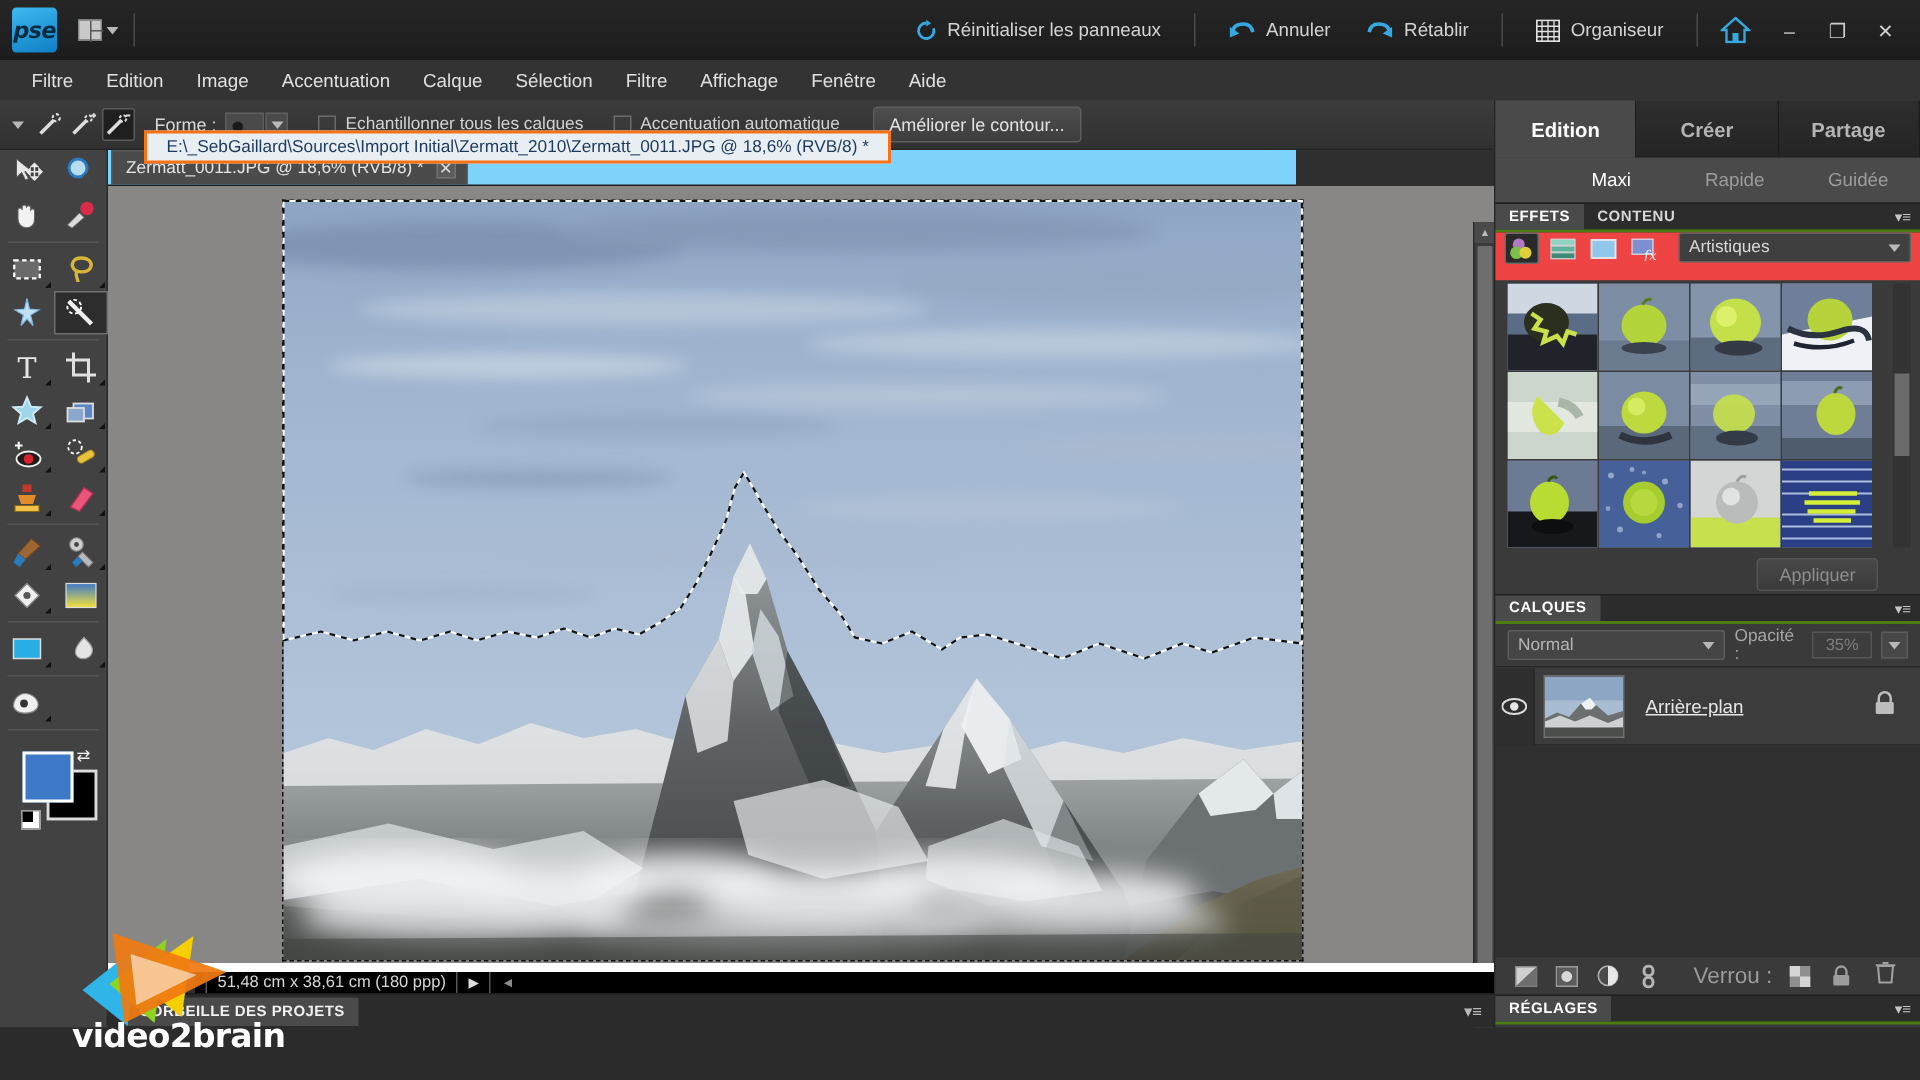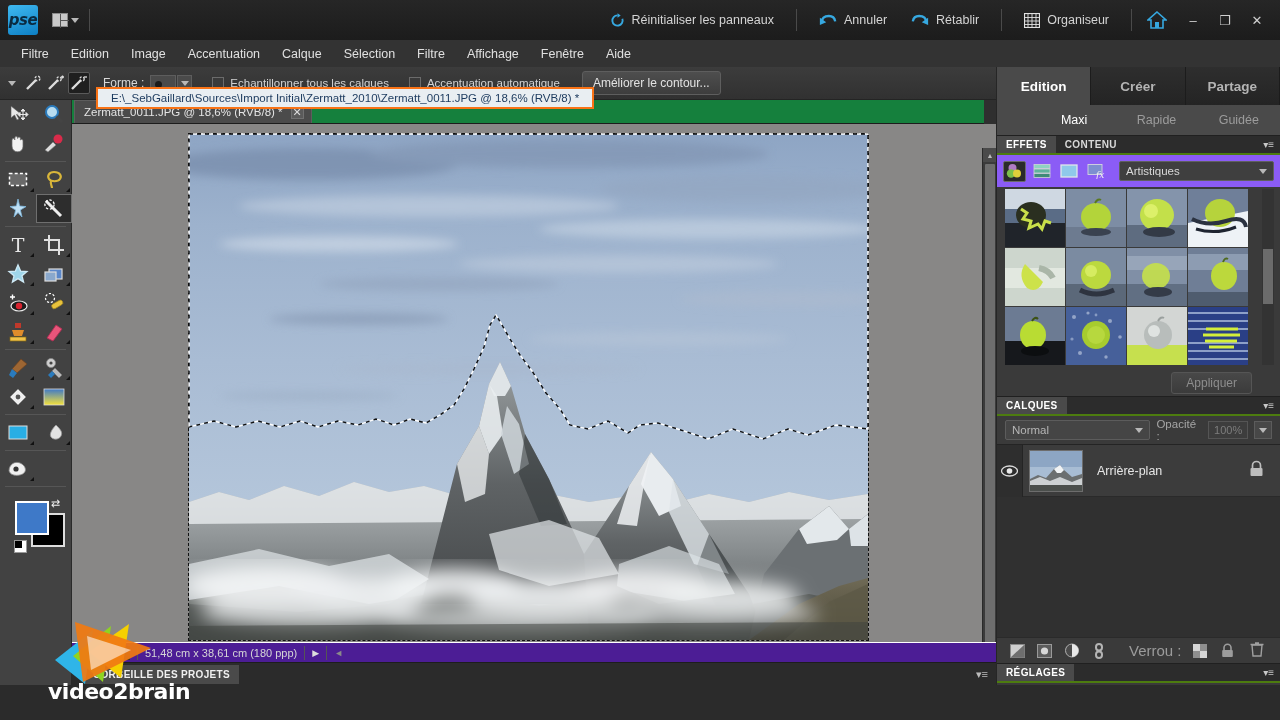--- a/index.html
+++ b/index.html
@@ -77,40 +77,40 @@
   .sw-fore { position:absolute; left:15px; top:8px; width:34px;height:34px;
              background:#3e79c8; border:2px solid #fff; }
   .sw-small { position:absolute; left:14px; top:47px; width:13px;height:13px;
               background:#fff; border:1px solid #999; }
   .sw-small:after{content:"";position:absolute;left:0;top:0;width:7px;height:7px;background:#000;}
   .sw-swap { position:absolute; left:51px; top:4px; color:#eee; font-size:11px; }
 
   
   .docarea { position:absolute; left:72px; top:100px; width:924px; height:585px;
              background:#2f2f2f; }
-  .tabstrip { position:absolute; left:0; top:0; width:912px; height:24px;
-              background:#15803d; border-bottom:1px solid #1c1c1c; display:flex; align-items:center;}
+  .tabstrip { position:absolute; left:0; top:0; width:792px; height:24px;
+              background:#7dd3fc; border-bottom:1px solid #1c1c1c; display:flex; align-items:center;}
   .doctab { height:23px; background:#4b4b4b; border:1px solid #5d5d5d; border-bottom:none;
             display:flex; align-items:center; gap:8px; padding:0 7px 0 9px;
             color:#e4e4e4; font-size:11.5px; margin-left:2px; }
   .tabx { width:13px;height:13px; display:flex;align-items:center;justify-content:center;
           color:#ddd; font-size:11px; background:#5a5a5a; border:1px solid #707070;}
   .canvas-wrap { position:absolute; left:0; top:24px; width:924px; height:538px; background:#888786; }
   .photo { position:absolute; left:117px; top:10px; width:679px; height:506px;
            outline:1px dashed #111; }
   .selection { position:absolute; left:116px; top:9px; width:681px; height:508px;
                pointer-events:none; }
   .v-scroll { position:absolute; right:0; top:24px; width:14px; height:538px; background:#3b3b3b;
               border-left:1px solid #2a2a2a;}
   .v-thumb { position:absolute; left:2px; top:16px; width:10px; height:505px; background:#6e6e6e; border-radius:1px;}
   .sb-arrow { width:14px;height:14px;background:#4a4a4a;display:flex;align-items:center;
               justify-content:center;color:#bbb;font-size:7px;}
   .statusbar { position:absolute; left:0; bottom:23px; width:924px; height:20px;
-               background:#4c1d95; display:flex; align-items:center;
-               color:#d6d6d6; font-size:11px; border-top:1px solid #ffffff;}
+               background:#000000; display:flex; align-items:center;
+               color:#d6d6d6; font-size:11px; border-top:6px solid #ffffff;}
   .zoomfield { width:46px; text-align:center; padding:1px 0; background:#2e2e2e; margin-left:12px;}
   .st-sep { width:1px;height:14px;background:#555; margin:0 7px; }
   .binbar { position:absolute; left:0; bottom:0; width:924px; height:23px;
             background:#2b2b2b; border-top:1px solid #1d1d1d; display:flex; align-items:center; }
   .bin-tab { background:#4a4a4a; color:#f0f0f0; font-size:10px; font-weight:bold;
              padding:4px 9px; margin-left:12px; letter-spacing:.3px;}
   .bin-menu { margin-left:auto; margin-right:8px; color:#bbb; font-size:11px; }
 
   
   .rpanel { position:absolute; left:996px; top:67px; width:284px; height:653px; background:#3a3a3a;
@@ -122,22 +122,22 @@
   .rtab.active { background:#4a4a4a; color:#fff; }
   .rsubs { display:flex; height:30px; background:#4a4a4a;padding-left:36px; }
   .rsub { flex:1; display:flex;align-items:center;justify-content:center;
           color:#9c9c9c; font-size:12.5px; }
   .rsub.active { color:#fff; }
   .panel-head { height:20px; background:#2c2c2c; display:flex; align-items:center;
                 border-top:1px solid #202020; border-bottom:2px solid #4d7c0f;}
   .ph-tab { color:#d8d8d8; font-size:10px; font-weight:bold; padding:3px 9px; letter-spacing:.4px;}
   .ph-tab.active { background:#4a4a4a; color:#fff; }
   .ph-menu { margin-left:auto; margin-right:6px; color:#c8c8c8; font-size:10px; display:flex; gap:2px;}
-  .fx-row { height:32px; display:flex; align-items:center; padding:0 6px; gap:4px;
-            background:#8b5cf6;}
+  .fx-row { height:32px; display:flex; padding:0 6px; gap:4px;
+            background:#ef4444;}
   .fx-ic { width:23px;height:21px; border-radius:2px; display:flex;align-items:center;justify-content:center;}
   .fx-ic.sel { background:#2a2a2a; border:1px solid #6a6a6a; }
   .fx-select { margin-left:8px; flex:1; height:20px; background:#3f3f3f; border:1px solid #606060;
                border-radius:2px; display:flex;align-items:center; padding:0 6px;
                color:#d9d9d9; font-size:11.5px;}
   .fx-select .caret { margin-left:auto; }
   .fx-grid-wrap { position:relative; height:183px; background:#3a3a3a; padding:2px 0 0 8px;}
   .fx-grid { display:grid; grid-template-columns:repeat(4,60px); gap:1px; }
   .fx-cell { width:60px; height:58px; overflow:hidden; position:relative; background:#6a7a90;}
   .fx-vs { position:absolute; right:6px; top:2px; width:12px; height:176px; background:#333;}
@@ -156,21 +156,21 @@
   .op-val { width:40px; height:18px; background:#3d3d3d; border:1px solid #555;
             color:#7d7d7d; font-size:11px; display:flex;align-items:center;justify-content:center;}
   .op-caret { width:18px;height:18px; background:#474747; border:1px solid #5c5c5c;
               display:flex;align-items:center;justify-content:center;}
   .layerlist { height:193px; background:#303030; border-top:1px solid #242424; }
   .layer-row { height:52px; display:flex; align-items:center; background:#3c3c3c;
                border-bottom:1px solid #2a2a2a; }
   .eye-cell { width:26px; height:52px; display:flex;align-items:center;justify-content:center;
               background:#2e2e2e; border-right:1px solid #242424;}
   .lthumb { width:54px; height:42px; margin-left:6px; border:1px solid #6d6d6d; overflow:hidden;}
-  .lname { margin-left:14px; color:#e6e6e6; font-size:12.5px; }
+  .lname { margin-left:14px; color:#e6e6e6; font-size:12.5px;text-decoration:underline; }
   .lock-ico { margin-left:auto; margin-right:16px; }
   .lyr-tools { height:26px; background:#3a3a3a; display:flex; align-items:center;
                gap:10px; padding-left:12px; border-top:1px solid #2a2a2a;}
   .lt-ic { width:17px;height:17px; display:flex;align-items:center;justify-content:center;}
   .verrou { color:#9b9b9b; font-size:15px; margin-left:12px;}
   .trash { margin-left:auto; margin-right:16px; }
 
   
   .v2b { position:absolute; left:45px; bottom:18px; z-index:40; }
   .v2b-txt { position:absolute; left:48px; bottom:16px; color:#fff; font-size:22px;
@@ -817,21 +817,21 @@
       <div class="ph-tab active">CALQUES</div>
       <div class="ph-menu">▾≡</div>
     </div>
 
     <div class="blend-row">
       <div class="blend-sel">
         <span>Normal</span>
         <span class="caret" style="margin-left:auto;"></span>
       </div>
       <span class="op-lbl">Opacité :</span>
-      <span class="op-val">100%</span>
+      <span class="op-val">35%</span>
       <span class="op-caret">
         <span class="caret"></span>
       </span>
     </div>
 
     <div class="layerlist">
       <div class="layer-row">
         <div class="eye-cell">
           <svg width="17" height="12" viewBox="0 0 17 12">
             <ellipse cx="8.5" cy="6" rx="8" ry="5" fill="none" stroke="#dcdcdc" stroke-width="1.3"></ellipse>

